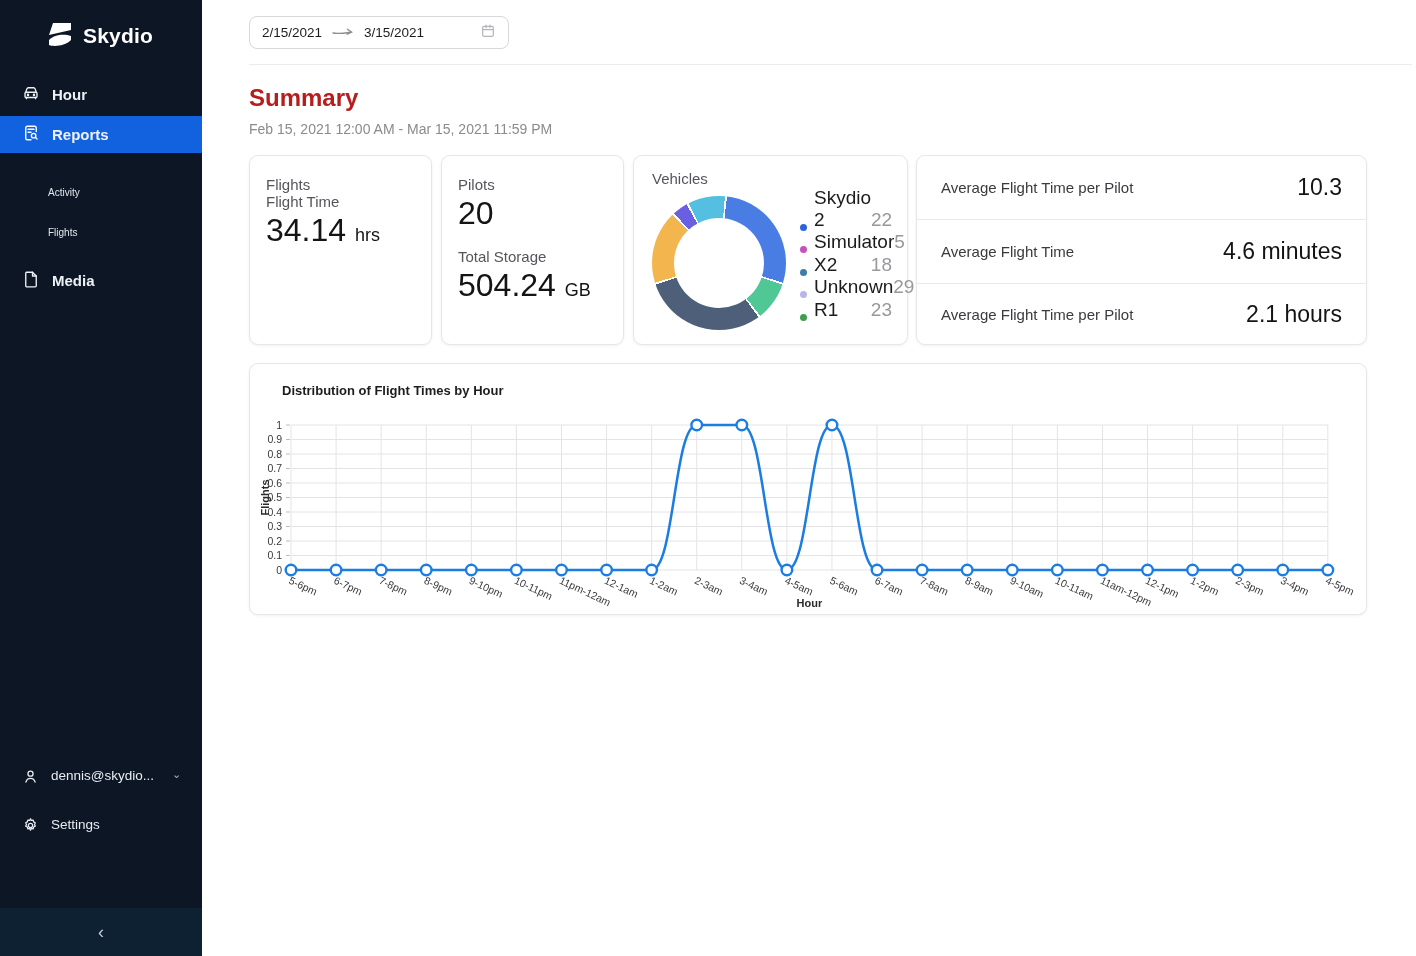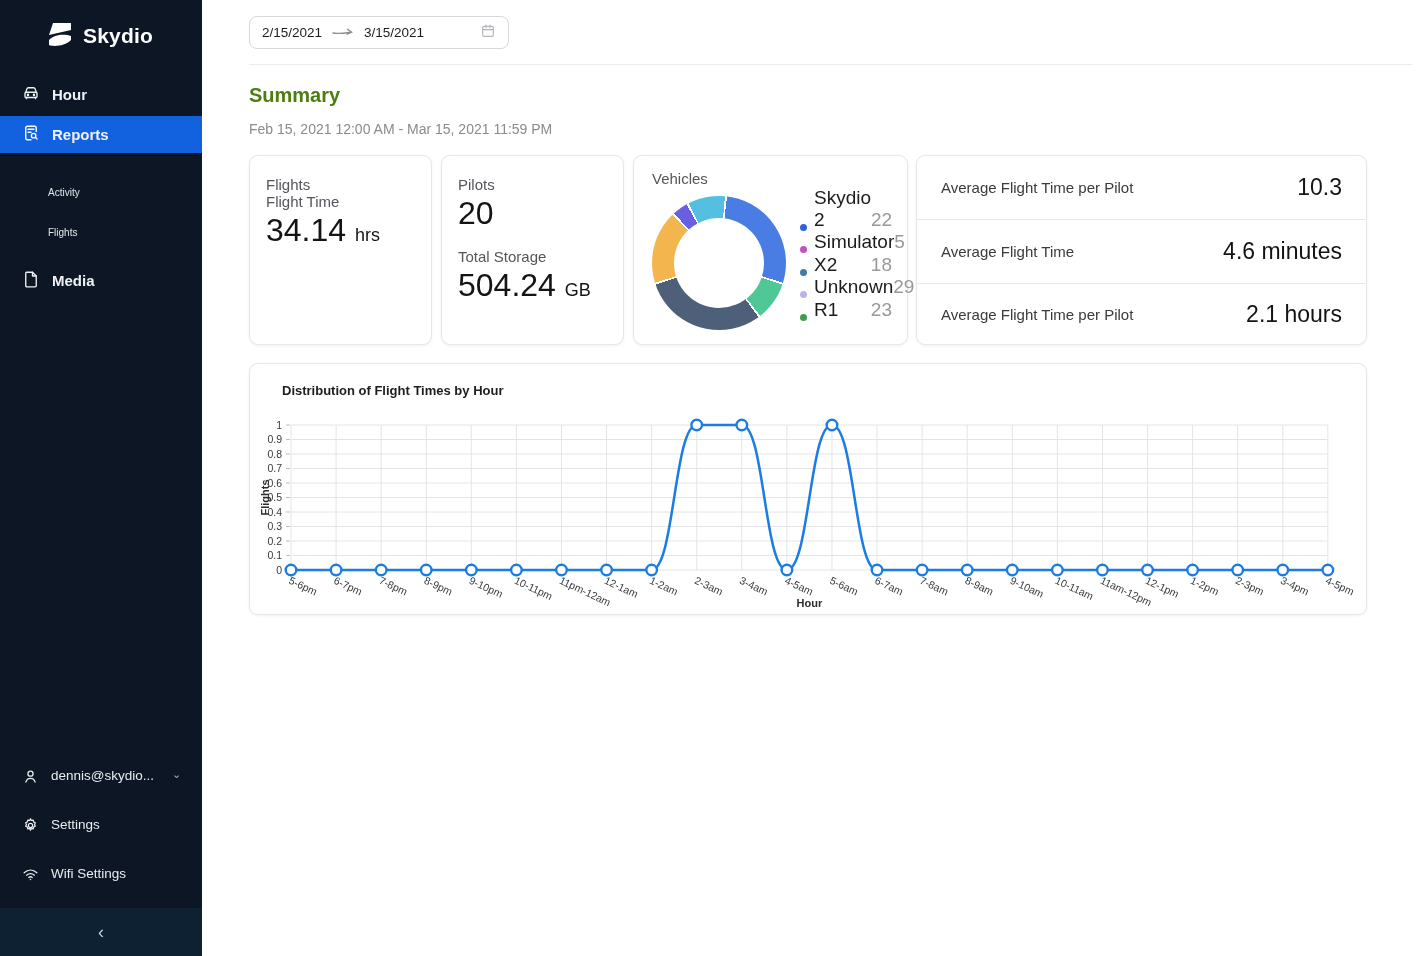--- a/index.html
+++ b/index.html
@@ -17,21 +17,21 @@
   .side-foot { position:absolute; left:0; width:202px; height:36px; display:flex; align-items:flex-start; gap:12px; padding-left:22px; font-size:13.5px; color:#e9ecf1; cursor:pointer; }
   .chev { margin-left:6px; font-size:11px; color:#aab3bf; }
   .collapse-bar { position:absolute; left:0; bottom:0; width:202px; height:48px; background:#0e2133; display:flex; align-items:center; justify-content:center; color:#c7ccd4; font-size:18px; cursor:pointer; }
 
   
   .main { position:absolute; left:202px; top:0; width:1214px; height:956px; background:#fff; }
   .date-picker { position:absolute; left:47px; top:16px; width:260px; height:33px; border:1px solid #d8d8dc; border-radius:8px; display:flex; align-items:center; padding:0 12px; gap:10px; font-size:13.5px; color:#1c1c1e; background:#fff; }
   .date-picker .cal { margin-left:auto; }
   .header-divider { position:absolute; left:47px; right:0; top:64px; border-top:1px solid #ececee; }
 
-  .summary-title { position:absolute; left:47px; top:84px; font-size:20px; font-weight:700; color:#4d7c0f; }
+  .summary-title { position:absolute; left:47px; top:84px; font-size:24px; font-weight:700; color:#b91c1c; }
   .summary-sub { position:absolute; left:47px; top:121px; font-size:14px; color:#8a8a8f; }
 
   .card { position:absolute; top:155px; height:190px; background:#fff; border:1px solid #e7e7ea; border-radius:9px; box-shadow:0 1px 3px rgba(0,0,0,0.06); }
   .card-metrics { padding:20px 16px; }
   .m-label { font-size:15px; color:#55565c; }
   .m-value { font-size:32px; color:#141417; margin-top:2px; margin-bottom:16px; }
   .m-unit { font-size:18px; color:#141417; }
 
   .vehicles-title { position:absolute; left:18px; top:14px; font-size:15px; color:#55565c; }
   .donut { position:absolute; left:18px; top:40px; width:134px; height:134px; border-radius:50%; }
@@ -122,31 +122,20 @@
     <div class="side-foot" style="top:817px">
       <span>
         <svg width="17" height="17" viewBox="0 0 24 24" fill="none" stroke="#e9ecf1" stroke-width="1.8" stroke-linecap="round" stroke-linejoin="round">
           <circle cx="12" cy="12" r="3"></circle>
           <path d="M12 2.5 l1.2 2.4 2.6-.6 .6 2.6 2.4 1.2 -1.2 2.4 1.2 2.4 -2.4 1.2 -.6 2.6 -2.6 -.6 -1.2 2.4 -1.2 -2.4 -2.6 .6 -.6 -2.6 -2.4 -1.2 1.2 -2.4 -1.2 -2.4 2.4 -1.2 .6 -2.6 2.6 .6 Z"></path>
         </svg>
       </span>
       <span>Settings</span>
     </div>
 
-    <div class="side-foot" style="top:866px">
-      <span>
-        <svg width="17" height="17" viewBox="0 0 24 24" fill="none" stroke="#e9ecf1" stroke-width="1.8" stroke-linecap="round">
-          <path d="M3 9.5 C8.5 4.5 15.5 4.5 21 9.5"></path>
-          <path d="M6.5 13 C10 10 14 10 17.5 13"></path>
-          <path d="M9.5 16.2 C11 15 13 15 14.5 16.2"></path>
-          <circle cx="12" cy="19" r="1.1" fill="#e9ecf1" stroke="none"></circle>
-        </svg>
-      </span>
-      <span>Wifi Settings</span>
-    </div>
 
     <div class="collapse-bar">
       <span>‹</span>
     </div>
   </aside>
 
   <main class="main">
 
     <div class="date-picker">
       <span>2/15/2021</span>

